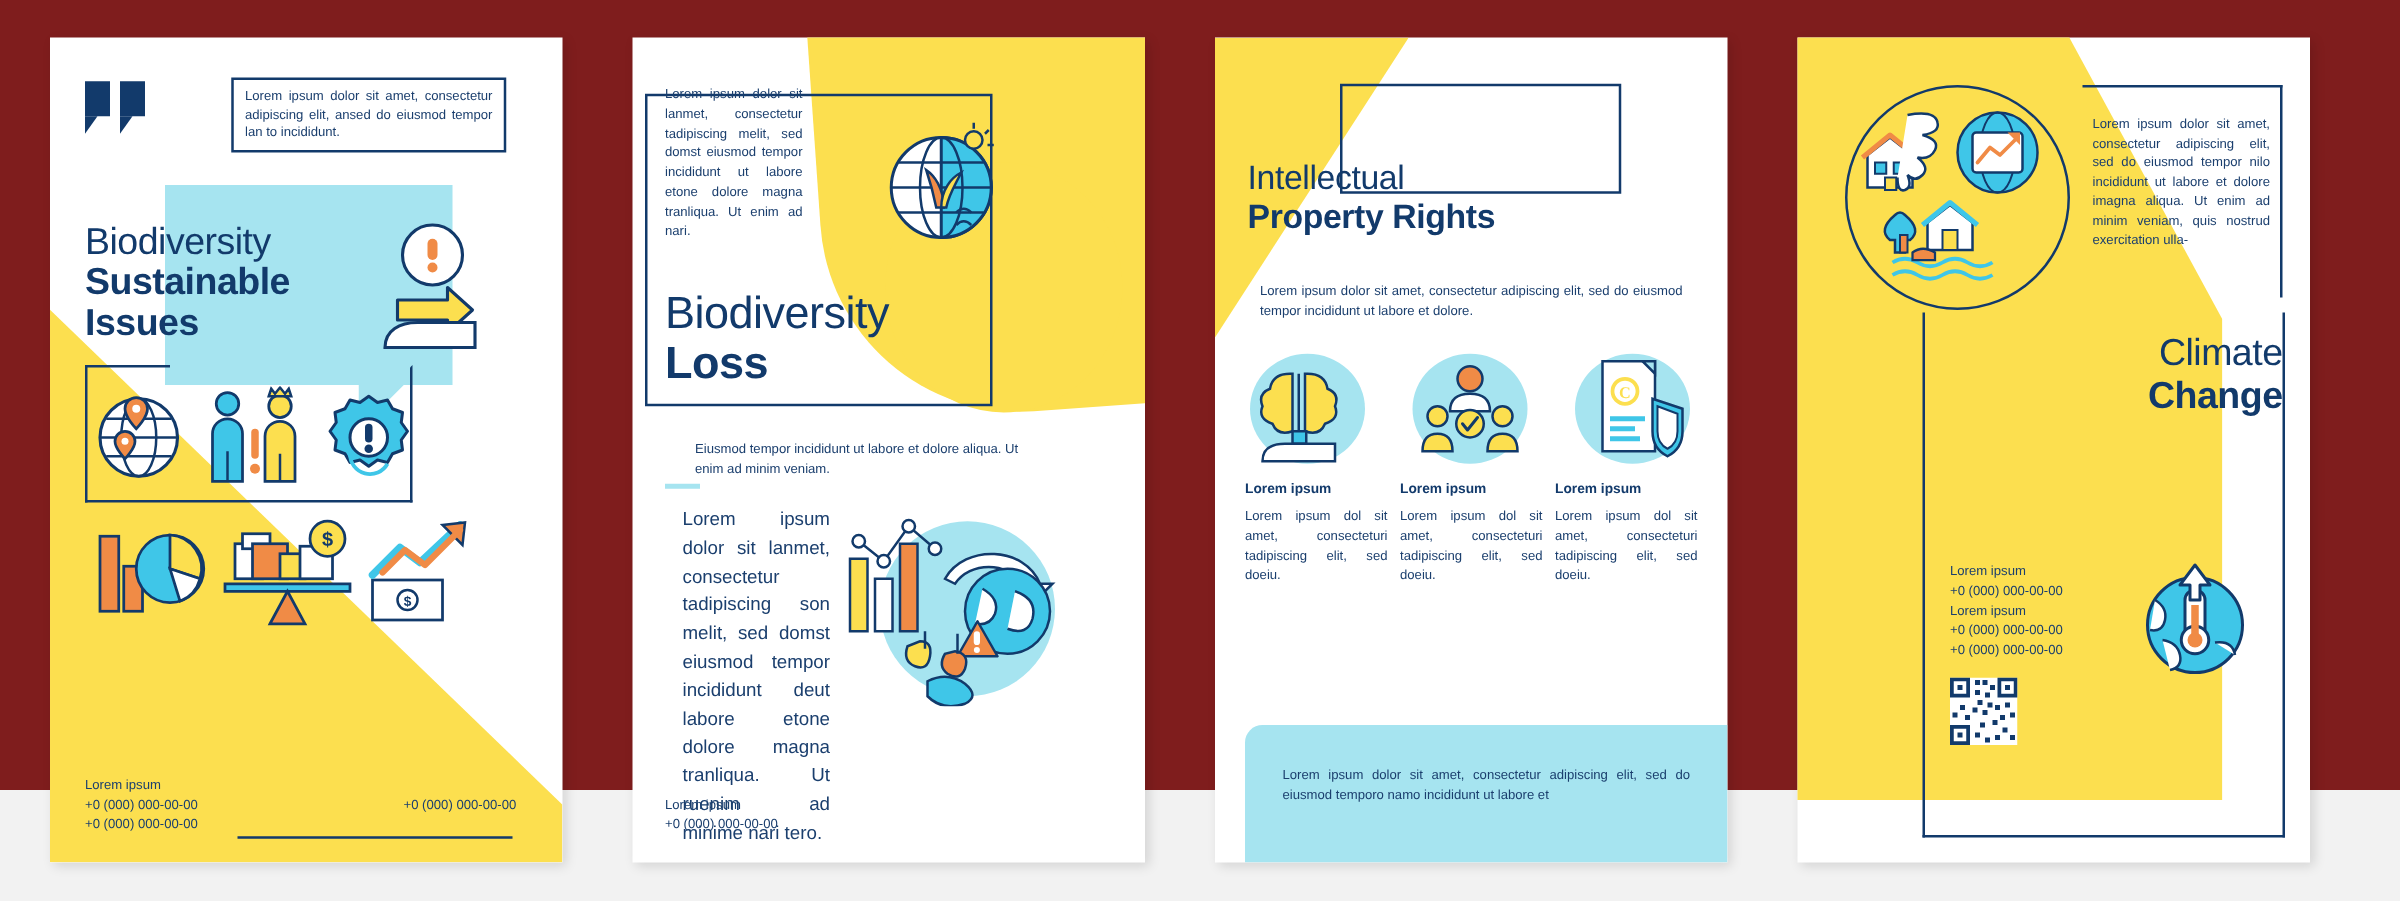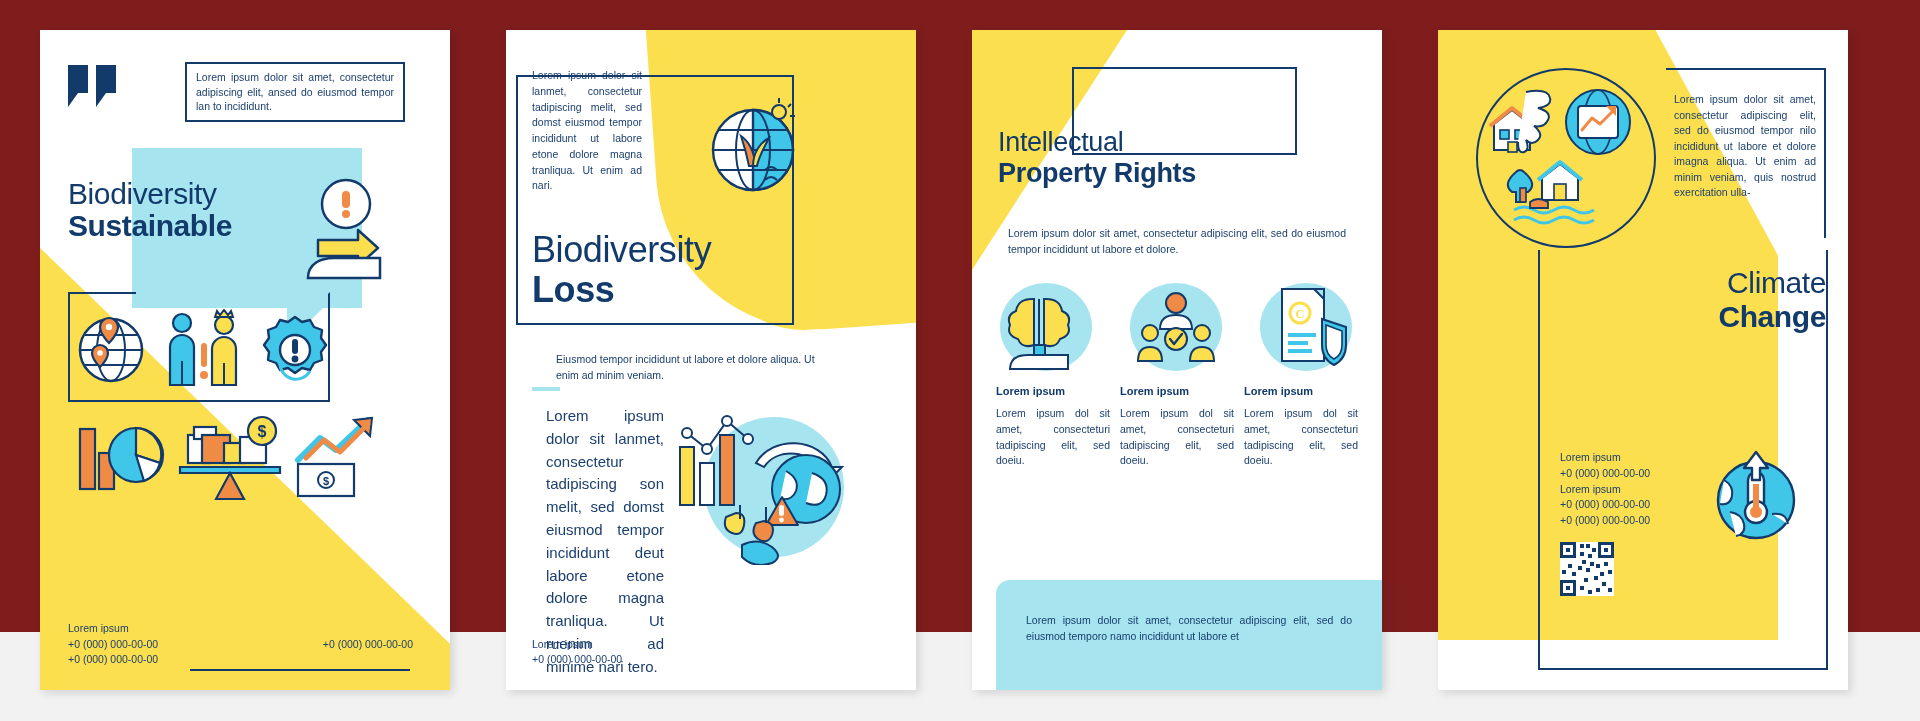--- a/index.html
+++ b/index.html
@@ -300,20 +300,21 @@
 
     <div class="p1-quote-box">
       <p>Lorem ipsum dolor sit amet, consectetur adipiscing elit, ansed do eiusmod tempor lan to incididunt.</p>
     </div>
 
     <div class="p1-bubble"></div>
 
     <div class="p1-title">
       <div class="lt">Biodiversity</div>
       <div class="bd">Sustainable</div>
+      <div class="bd">Issues</div>
     </div>
 
     <svg style="position:absolute;left:262px;top:148px;" width="92" height="105" viewBox="0 0 92 105">
       <circle cx="44" cy="26" r="24" fill="#ffffff" stroke="#123a6b" stroke-width="2.5"></circle>
       <rect x="40" y="13" width="8" height="17" rx="4" fill="#f08b46"></rect>
       <circle cx="44" cy="36" r="4" fill="#f08b46"></circle>
       <path d="M16 62 L56 62 L56 52 L76 70 L56 88 L56 78 L16 78 Z" fill="#fcdf4f" stroke="#123a6b" stroke-width="2.5" stroke-linejoin="round"></path>
       <path d="M6 100 C6 86 18 80 32 80 L78 80 L78 100 Z" fill="#ffffff" stroke="#123a6b" stroke-width="2.5"></path>
     </svg>
 

